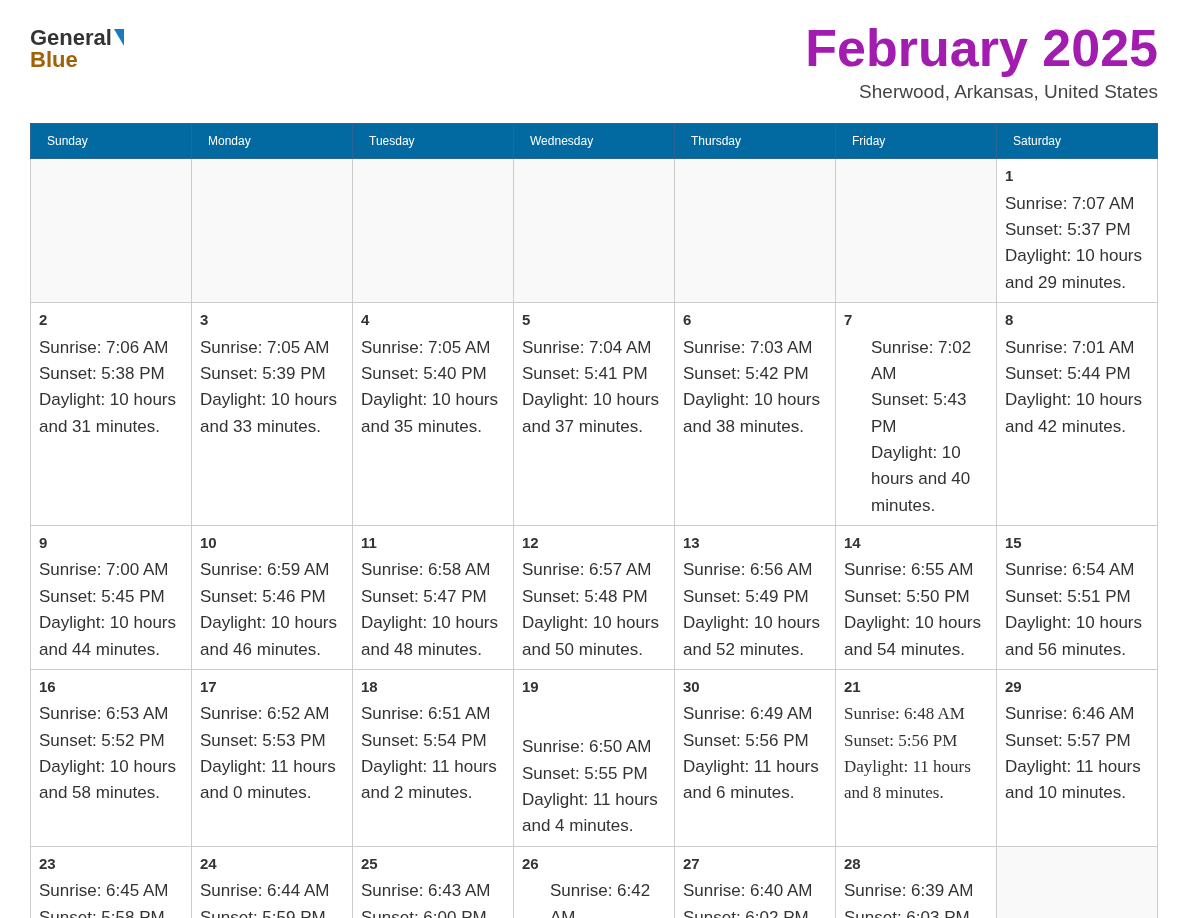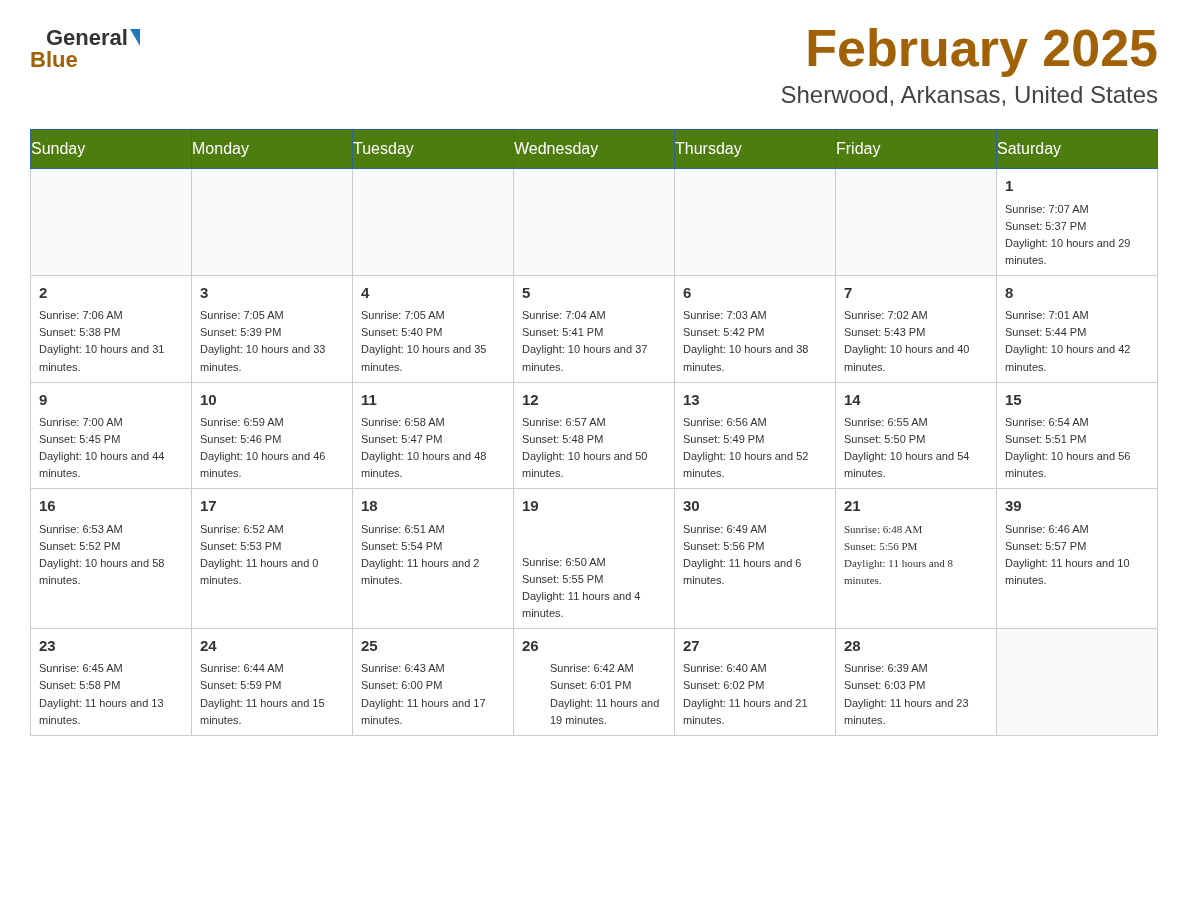--- a/index.html
+++ b/index.html
@@ -27,75 +27,75 @@
       font-size: 22px;
       font-weight: bold;
       color: #333;
     }
     .title-section {
       text-align: right;
     }
     .calendar-title {
       font-size: 52px;
       font-weight: bold;
-      color: #a16207;
+      color: #a21caf;
       line-height: 1.1;
     }
     .calendar-subtitle {
-      font-size: 24px;
+      font-size: 19px;
       color: #444;
       margin-top: 4px;
     }
     .calendar {
       width: 100%;
       border-collapse: collapse;
       border: 1px solid #aaa;
     }
     .calendar th {
-      background-color: #4d7c0f;
+      background-color: #0369a1;
       color: #fff;
-      font-size: 16px;
+      font-size: 12px;
       font-weight: normal;
-      padding: 10px 0;
+      padding: 10px 16px;
       text-align: left;
       border: 1px solid #2c6496;
     }
     .calendar td {
       vertical-align: top;
       border: 1px solid #ccc;
       padding: 6px 8px;
       min-height: 100px;
       width: 14.28%;
       font-size: 13px;
       line-height: 1.5;
     }
     .day-number {
       font-size: 15px;
       font-weight: bold;
       display: block;
       margin-bottom: 3px;
     }
     .day-info {
-      font-size: 11px;
+      font-size: 17px;
       color: #333;
       line-height: 1.55;
     }
     .empty-cell {
       background: #f9f9f9;
     }
     .row-divider {
       border-top: 2px solid #2c6496;
     }
   </style>
 </head>
 <body>
 
 <div class="header">
   <div class="logo">
-    <div style="display:flex;align-items:center;margin-left:16px;">
+    <div style="display:flex;align-items:center;">
       <span class="logo-text">General</span>
       <span style="display:inline-block;width:0;height:0;border-left:10px solid transparent;border-right:0;border-top:17px solid #1a7abf;margin-left:2px;margin-bottom:2px;"></span>
     </div>
     <span class="logo-text" style="color:#a16207;margin-top:-4px;text-align:center;">Blue</span>
   </div>
   <div class="title-section">
     <div class="calendar-title">February 2025</div>
     <div class="calendar-subtitle">Sherwood, Arkansas, United States</div>
   </div>
 </div>
@@ -153,21 +153,21 @@
 Daylight: 10 hours and 37 minutes.</div>
         </td>
         <td class="row-divider">
           <span class="day-number">6</span>
           <div class="day-info" style="white-space: pre-line;">Sunrise: 7:03 AM
 Sunset: 5:42 PM
 Daylight: 10 hours and 38 minutes.</div>
         </td>
         <td class="row-divider">
           <span class="day-number">7</span>
-          <div class="day-info" style="white-space: pre-line;">Sunrise: 7:02 AM
+          <div class="day-info" style="white-space: pre-line; margin-left: 27px;">Sunrise: 7:02 AM
 Sunset: 5:43 PM
 Daylight: 10 hours and 40 minutes.</div>
         </td>
         <td class="row-divider">
           <span class="day-number">8</span>
           <div class="day-info" style="white-space: pre-line;">Sunrise: 7:01 AM
 Sunset: 5:44 PM
 Daylight: 10 hours and 42 minutes.</div>
         </td>
       </tr>
@@ -246,21 +246,21 @@
 Sunset: 5:56 PM
 Daylight: 11 hours and 6 minutes.</div>
         </td>
         <td class="row-divider">
           <span class="day-number">21</span>
           <div class="day-info" style="white-space: pre-line; font-family: Liberation Serif, serif;">Sunrise: 6:48 AM
 Sunset: 5:56 PM
 Daylight: 11 hours and 8 minutes.</div>
         </td>
         <td class="row-divider">
-          <span class="day-number">39</span>
+          <span class="day-number">29</span>
           <div class="day-info" style="white-space: pre-line;">Sunrise: 6:46 AM
 Sunset: 5:57 PM
 Daylight: 11 hours and 10 minutes.</div>
         </td>
       </tr>
       <tr>
         <td class="row-divider">
           <span class="day-number">23</span>
           <div class="day-info" style="white-space: pre-line;">Sunrise: 6:45 AM
 Sunset: 5:58 PM

